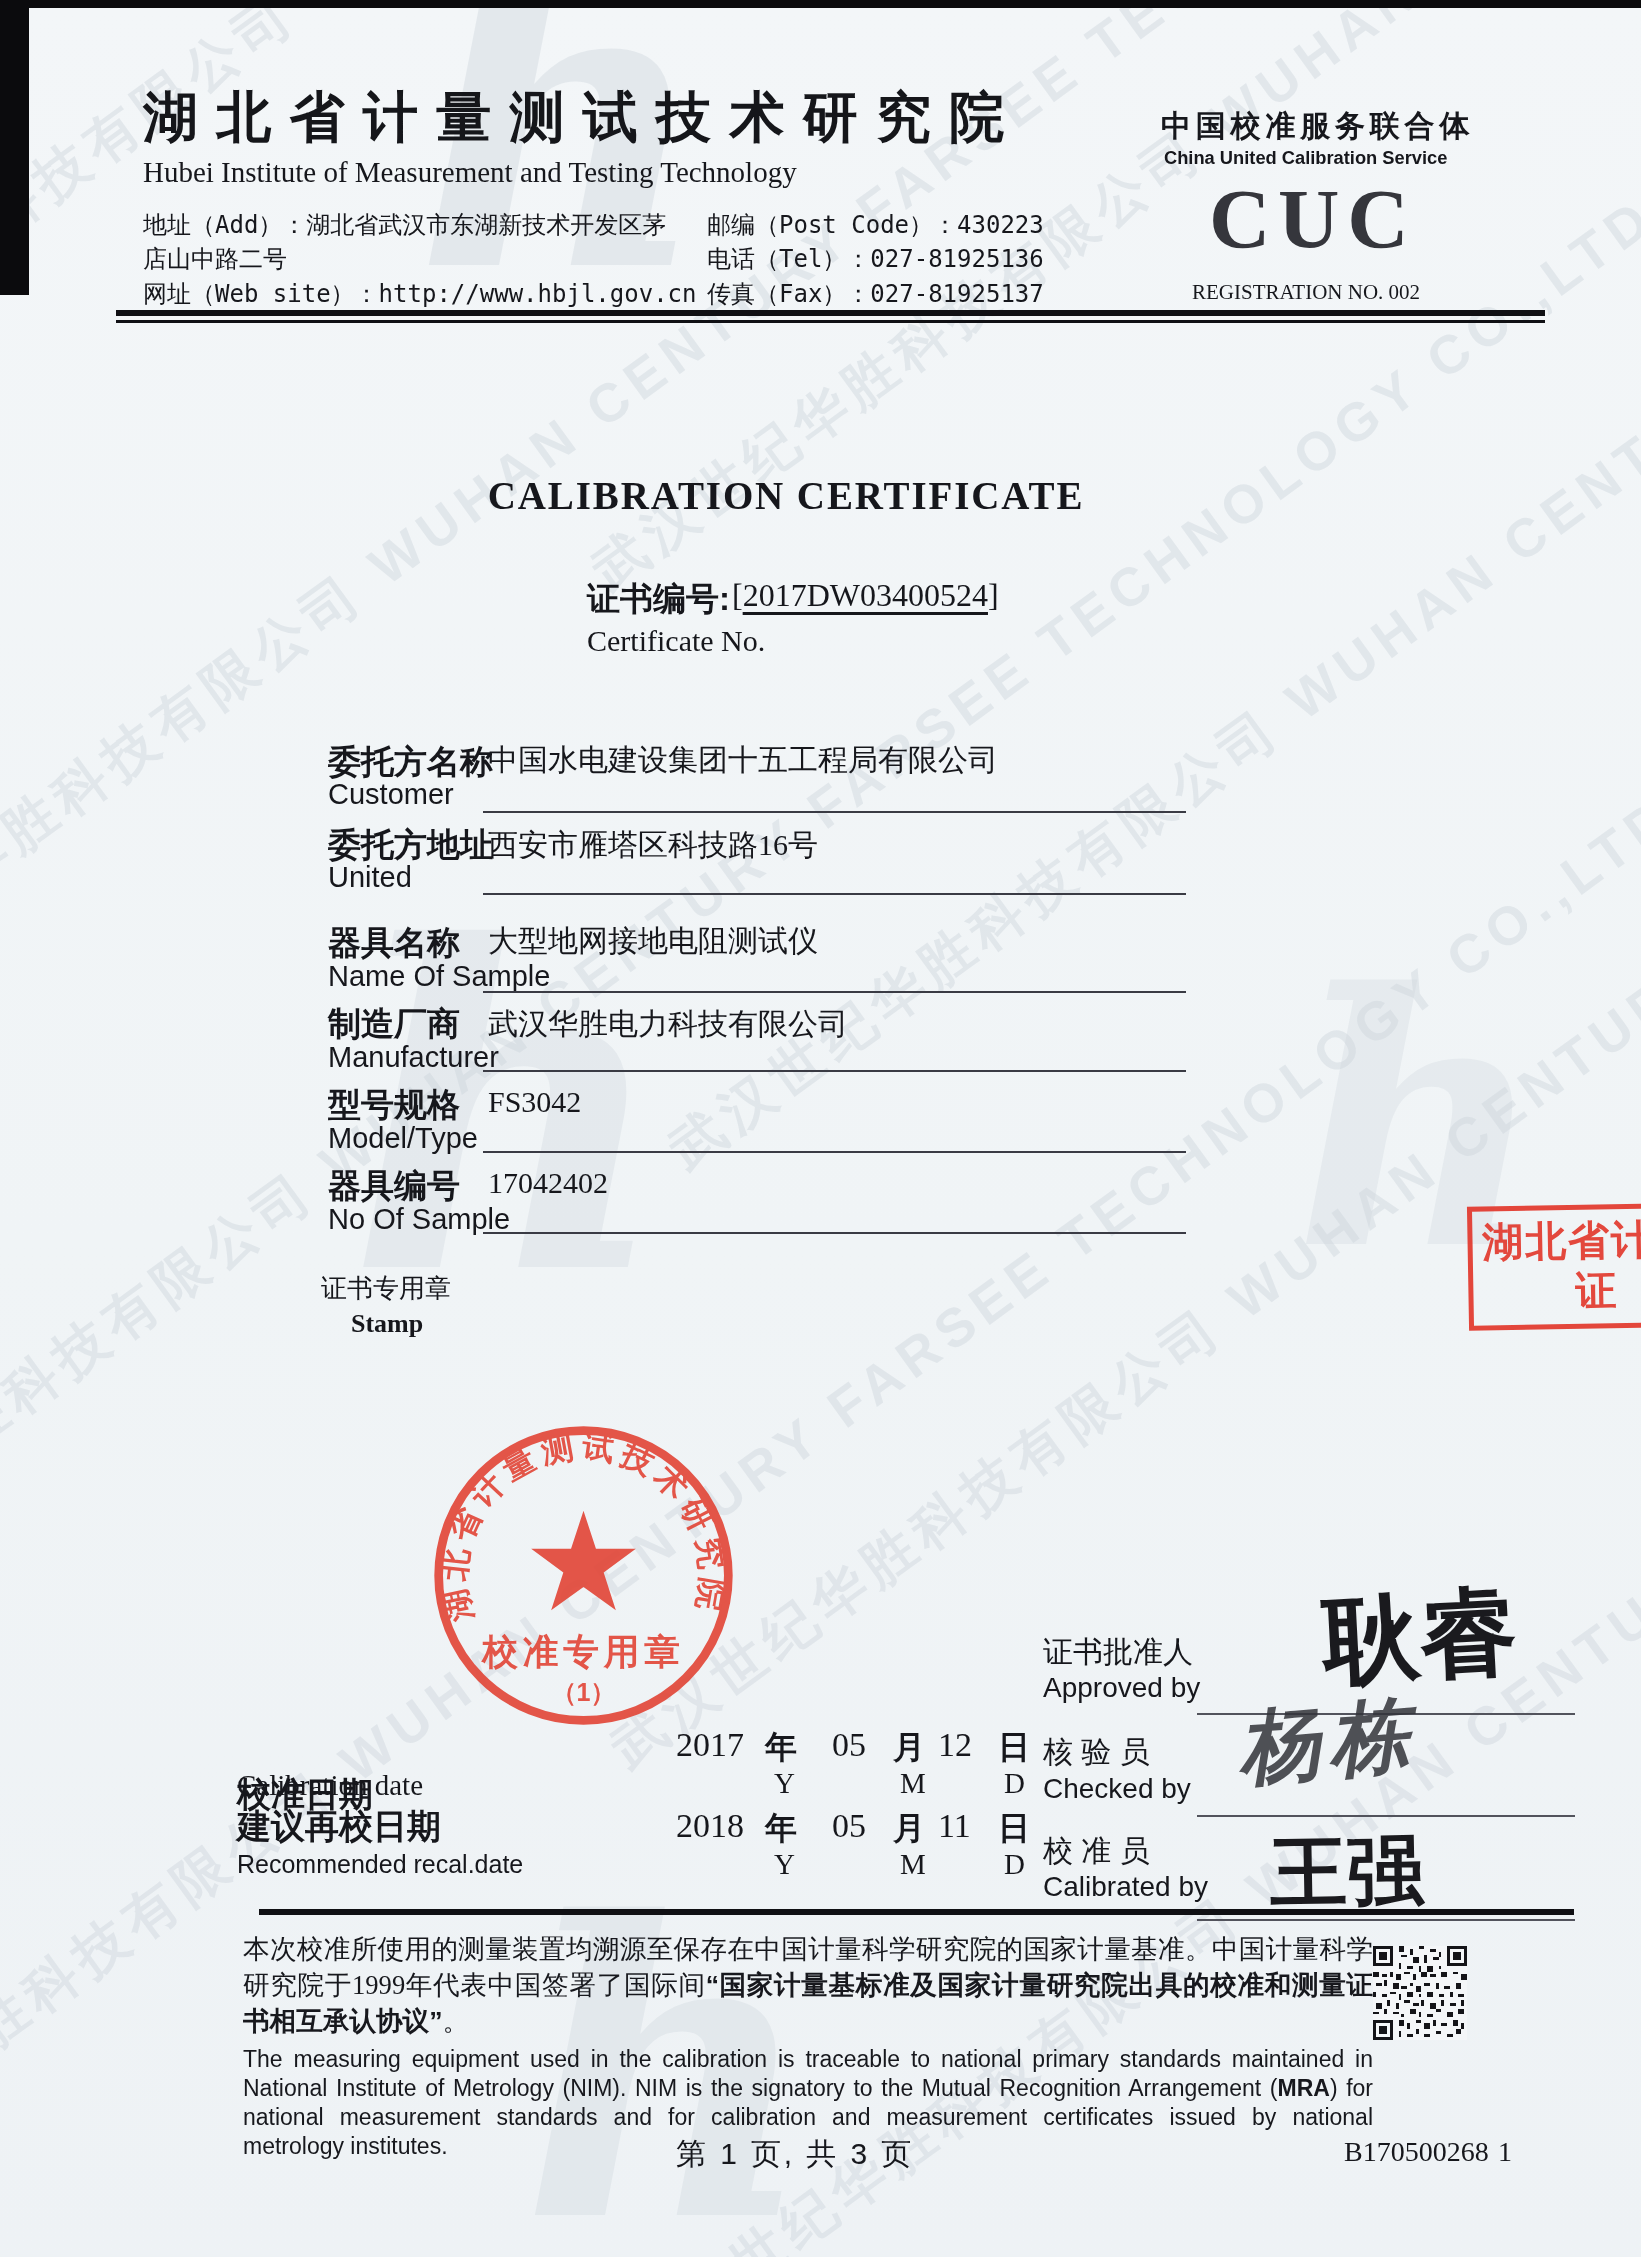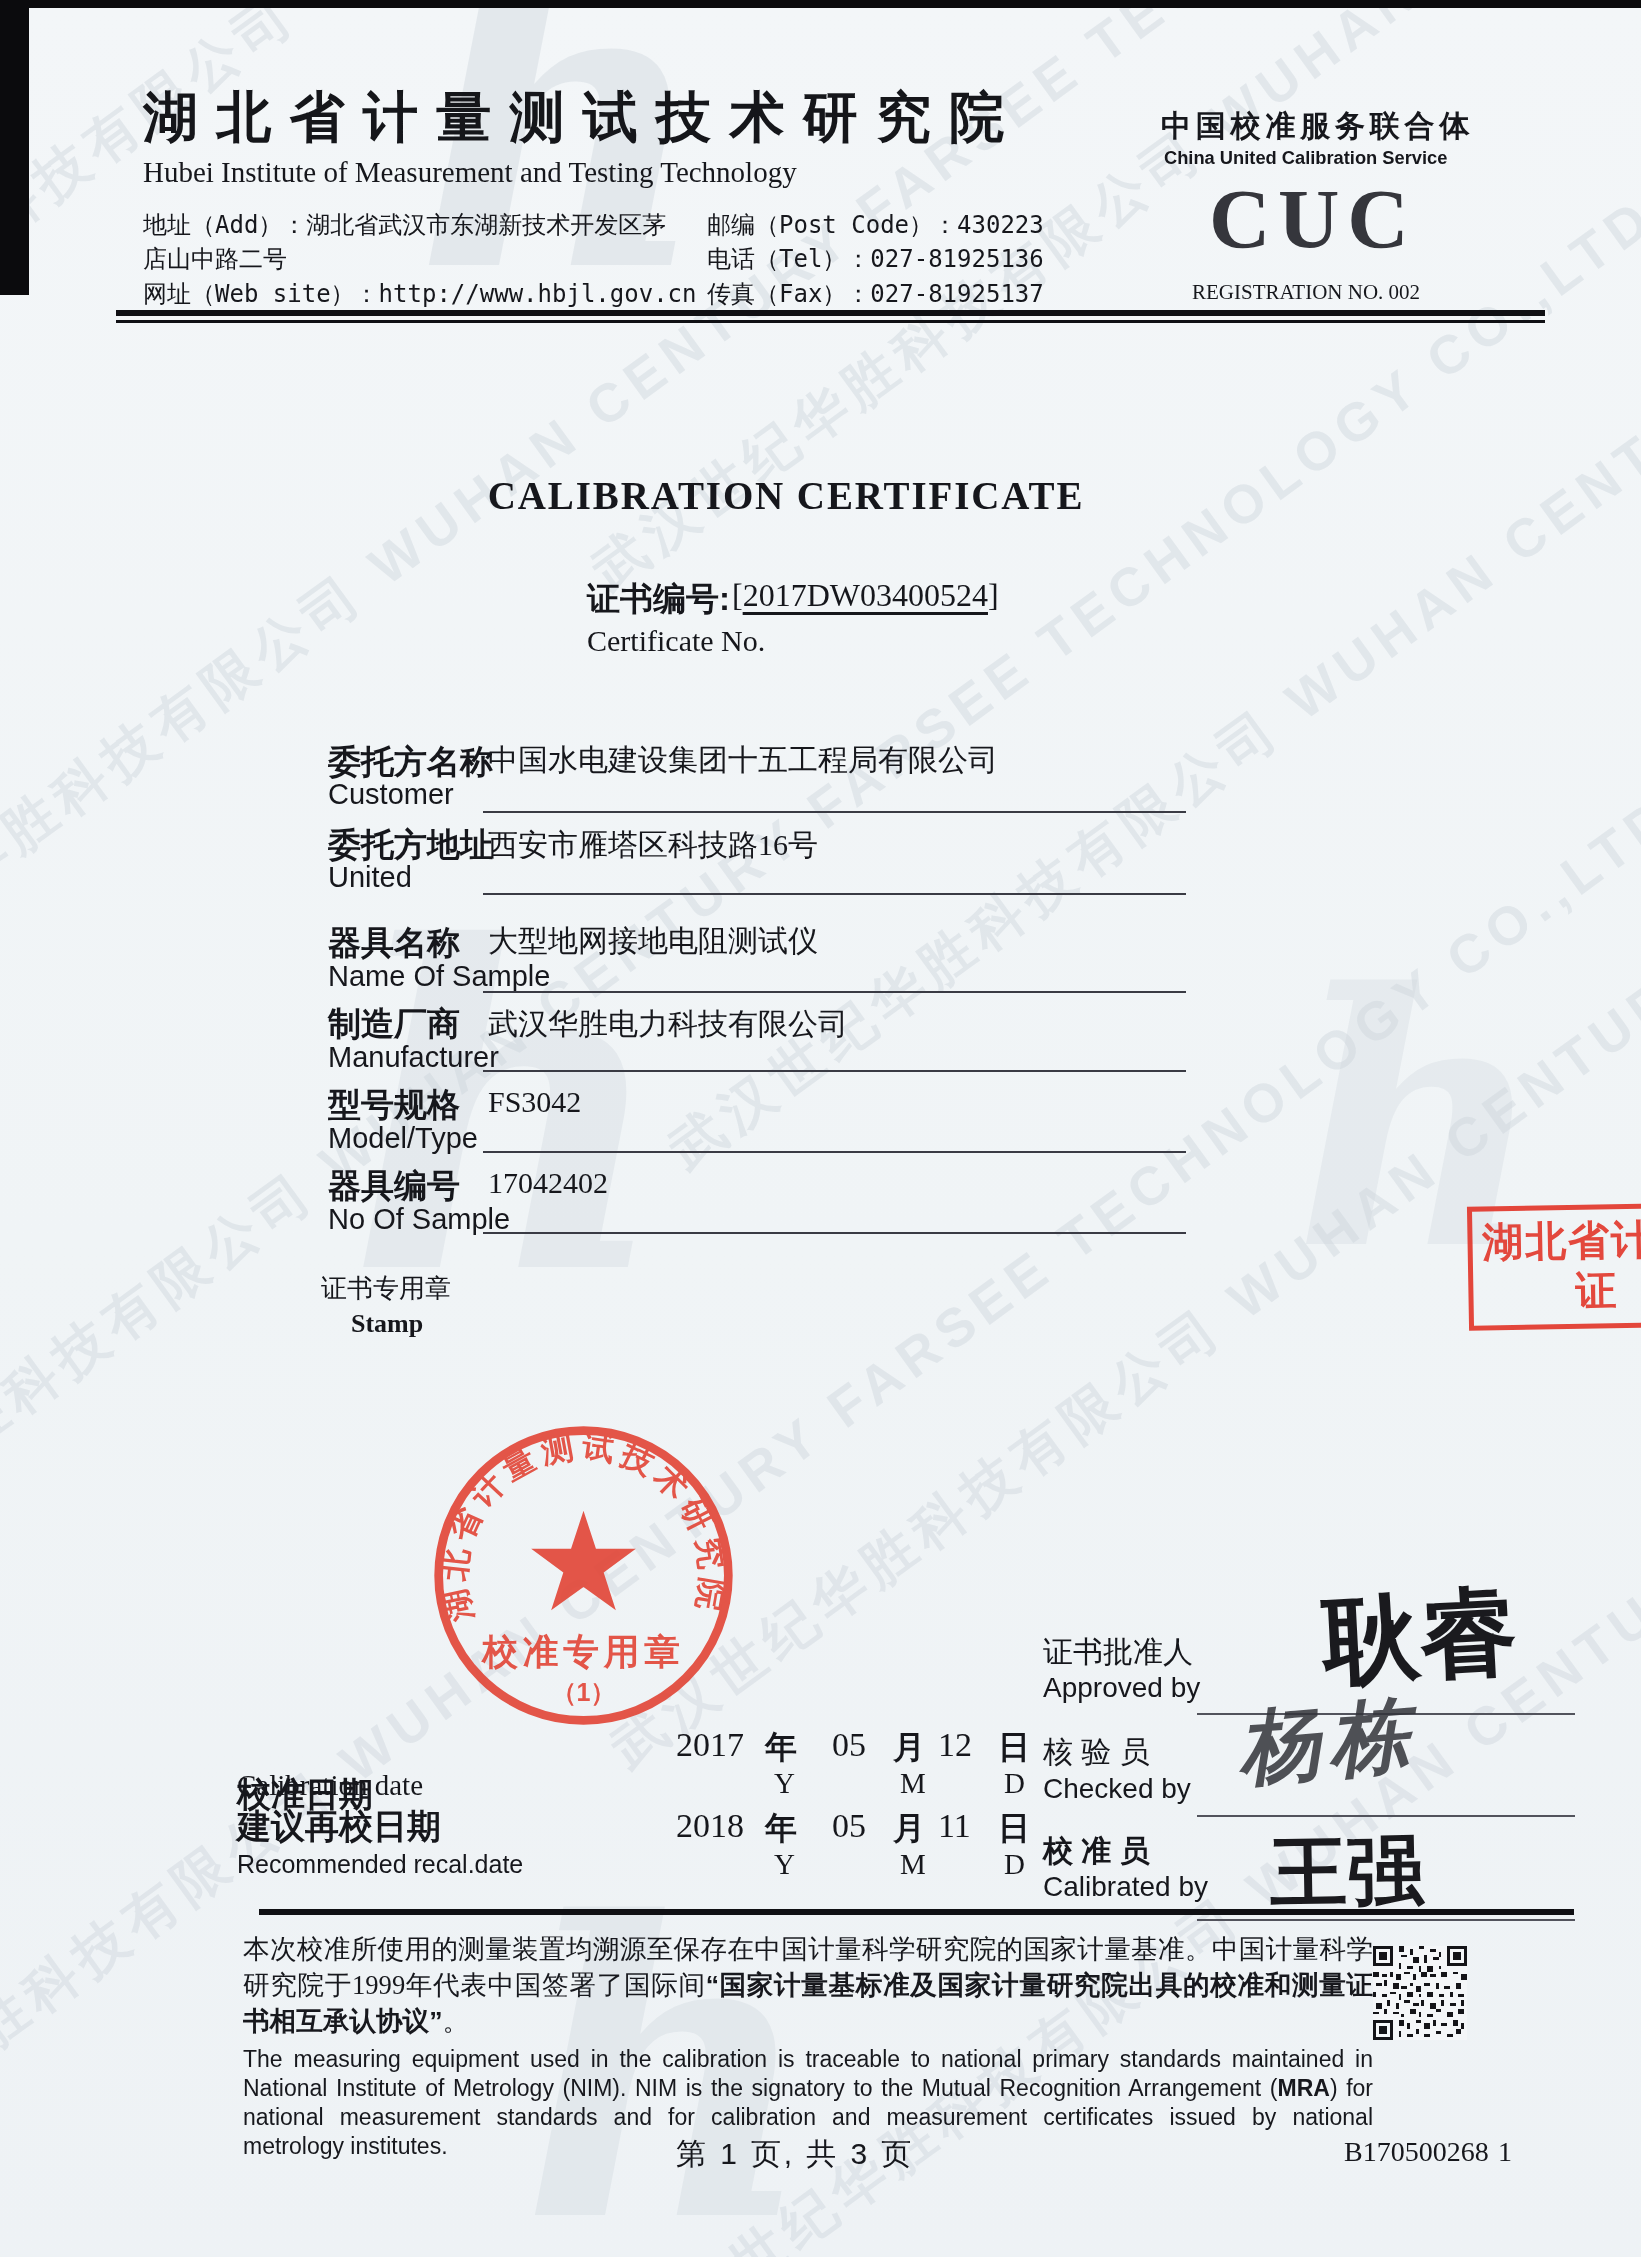--- a/index.html
+++ b/index.html
@@ -120,21 +120,21 @@
   </svg>
 
   <div class="abs hei" style="left:1043px;top:1632px;font-size:30px;font-weight:500;z-index:2;">证书批准人</div>
   <div class="abs hei" style="left:1043px;top:1672px;font-size:28px;z-index:2;">Approved by</div>
   <div class="sigline" style="left:1197px;top:1713px;width:378px;z-index:2;"></div>
 
   <div class="abs hei" style="left:1043px;top:1732px;font-size:30px;font-weight:500;z-index:2;">核 验 员</div>
   <div class="abs hei" style="left:1043px;top:1773px;font-size:28px;z-index:2;">Checked by</div>
   <div class="sigline" style="left:1197px;top:1815px;width:378px;z-index:2;"></div>
 
-  <div class="abs hei" style="left:1043px;top:1831px;font-size:30px;font-weight:700;z-index:2;">校 准 员</div>
+  <div class="abs hei" style="left:1043px;top:1831px;font-size:30px;font-weight:400;z-index:2;">校 准 员</div>
   <div class="abs hei" style="left:1043px;top:1871px;font-size:28px;z-index:2;">Calibrated by</div>
   <div class="sigline" style="left:1197px;top:1919px;width:378px;z-index:2;"></div>
 
   <div class="abs song nowrap" style="left:1323px;top:1572px;font-size:97px;font-weight:900;transform:rotate(-3deg);z-index:3;color:#1a1a1e;">耿睿</div>
   <div class="abs song nowrap" style="left:1238px;top:1688px;font-size:81px;font-weight:700;font-style:italic;letter-spacing:9.7px;transform:rotate(-5deg);opacity:.85;z-index:3;color:#33343a;">杨栋</div>
   <div class="abs song nowrap" style="left:1270px;top:1821px;font-size:77px;font-weight:800;transform:rotate(-1deg);z-index:3;color:#1a1a1e;">王强</div>
 
   <div class="abs hei" style="left:237px;top:1724px;font-size:34px;font-weight:600;z-index:2;margin-top:48px;">校准日期</div>
   <div class="abs song" style="left:237px;top:1769px;font-size:29px;z-index:2;">Calibration  date</div>
   <div class="abs hei" style="left:237px;top:1804px;font-size:34px;font-weight:600;z-index:2;">建议再校日期</div>

